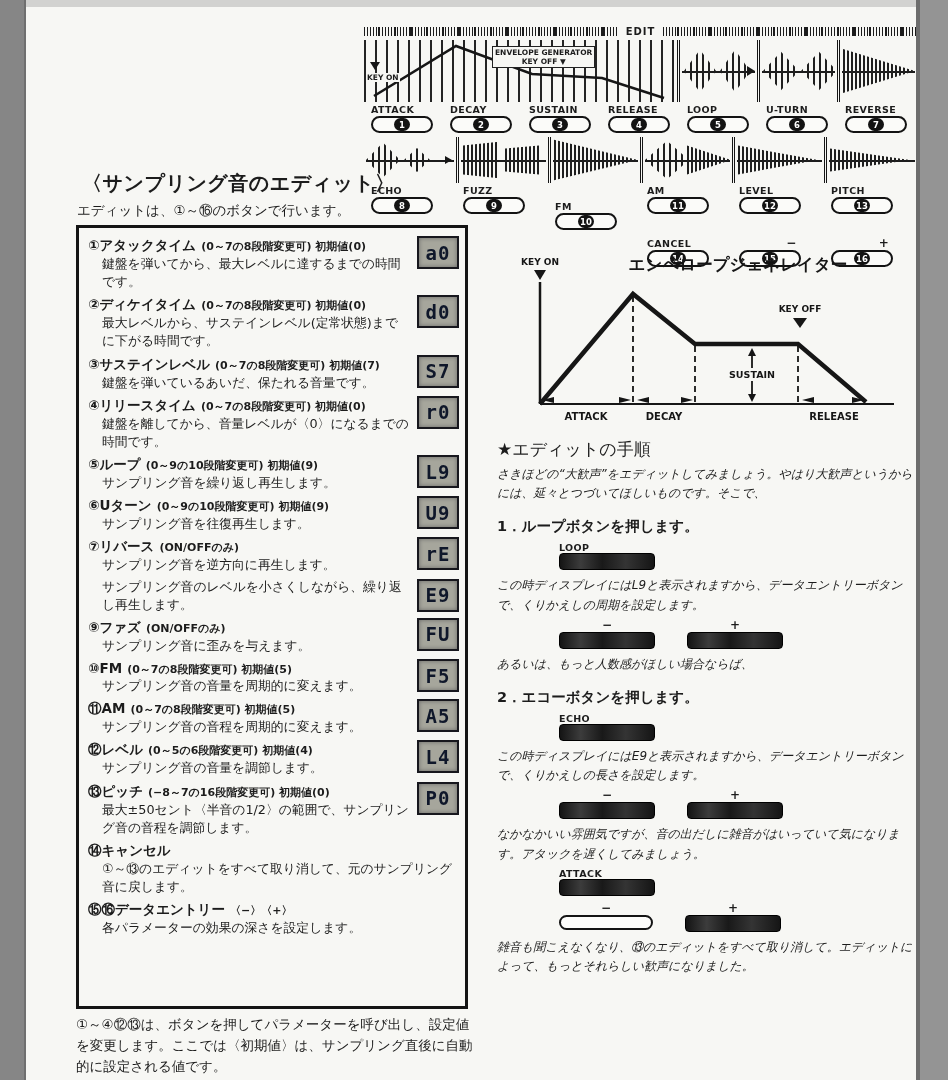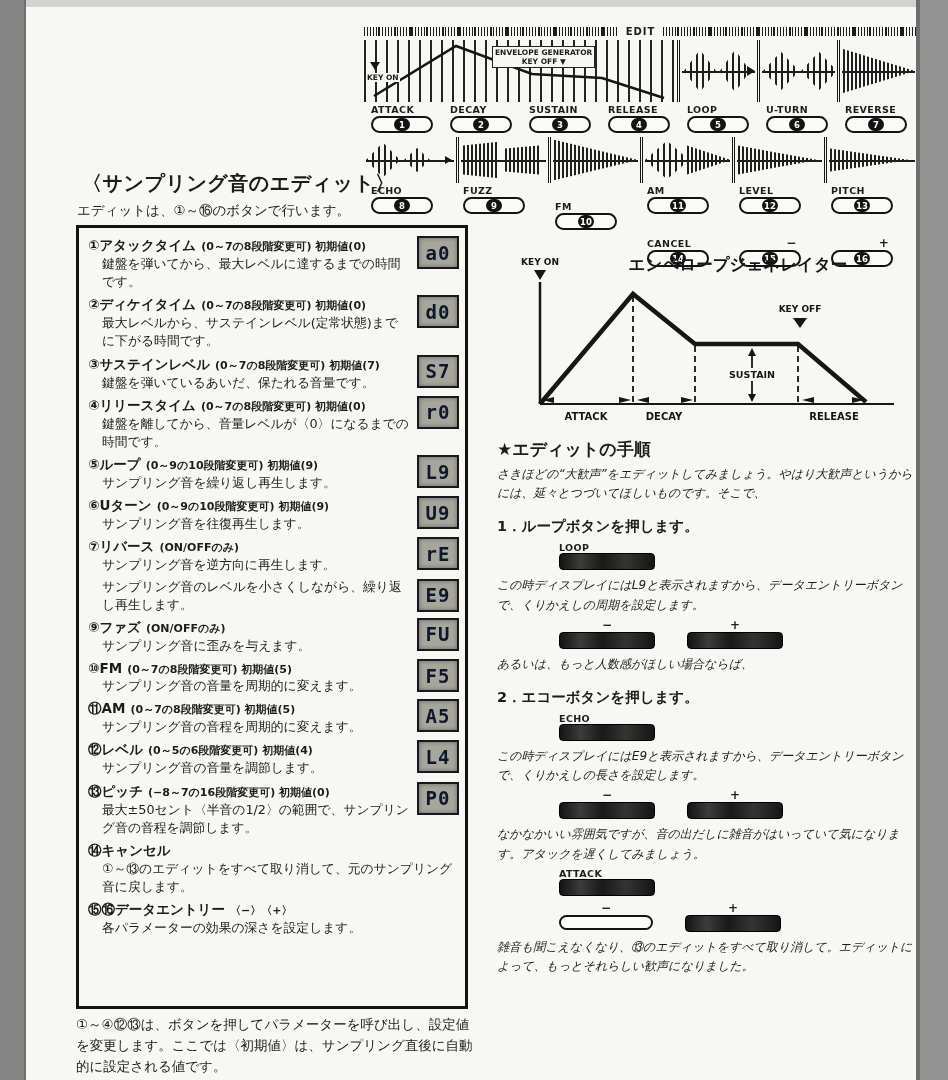--- a/index.html
+++ b/index.html
@@ -52,21 +52,21 @@
   .pbody{font-size:12.8px;line-height:1.42;margin-left:14px;}
   .lcd{position:absolute;right:0;top:1px;width:38px;height:29px;background:#a6a69c;
        border:2.5px solid #17171d;display:flex;align-items:center;justify-content:center;
        font-family:"DejaVu Sans Mono",monospace;font-weight:bold;font-size:19px;color:#0f172a;
        letter-spacing:1px;box-shadow:inset 0 0 4px rgba(30,30,40,.45);}
   #footnote{left:76px;top:1014px;width:402px;font-size:13.5px;line-height:1.55;}
 
   
   #env-diagram{left:498px;top:252px;width:426px;height:184px;}
   #procedure{left:497px;top:438px;width:426px;}
-  .proc-heading{font-size:17px;font-weight:bold;margin:0 0 4px 0;}
+  .proc-heading{font-size:17px;font-weight:normal;margin:0 0 4px 0;}
   .ppara{font-size:12px;line-height:1.6;margin:4px 0;font-style:italic;}
   .step-title{font-size:14.5px;font-weight:bold;margin:14px 0 6px 0;}
   .btn-block{margin-left:62px;margin-top:4px;margin-bottom:6px;}
   .btn-block .blabel{font-size:9.5px;font-weight:bold;letter-spacing:.4px;}
   .black-btn{width:94px;height:15px;border-radius:4px;border:1px solid #000;
      background:linear-gradient(90deg,#141414 0%,#3c3c3c 22%,#191919 45%,#343434 70%,#151515 100%);}
   .white-btn{width:94px;height:15px;border-radius:8px;border:2.4px solid #141414;background:#fcfcfa;box-sizing:border-box;}
   .mp-row{display:flex;gap:32px;margin-left:62px;margin-top:4px;margin-bottom:6px;}
   .mp-col{display:flex;flex-direction:column;align-items:center;}
   .mp-col .blabel{font-size:12px;font-weight:bold;line-height:13px;}

